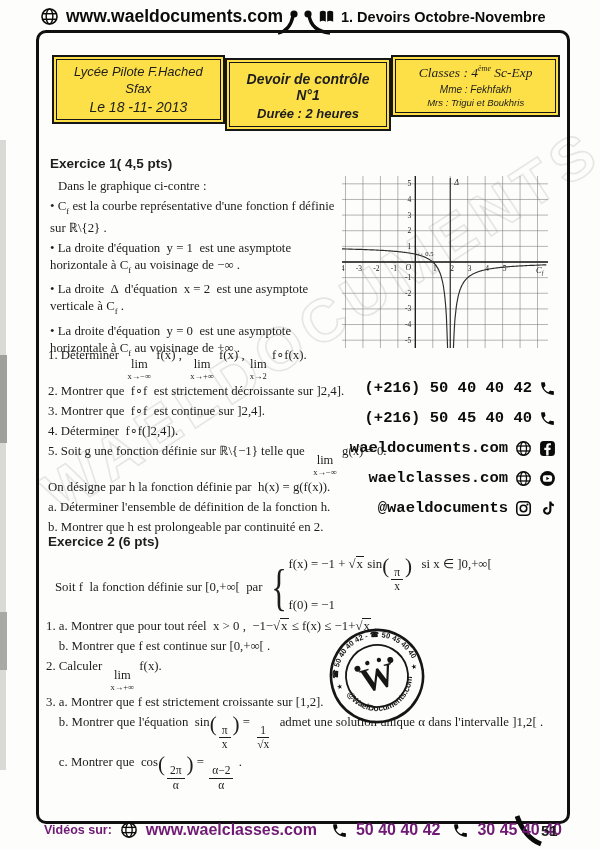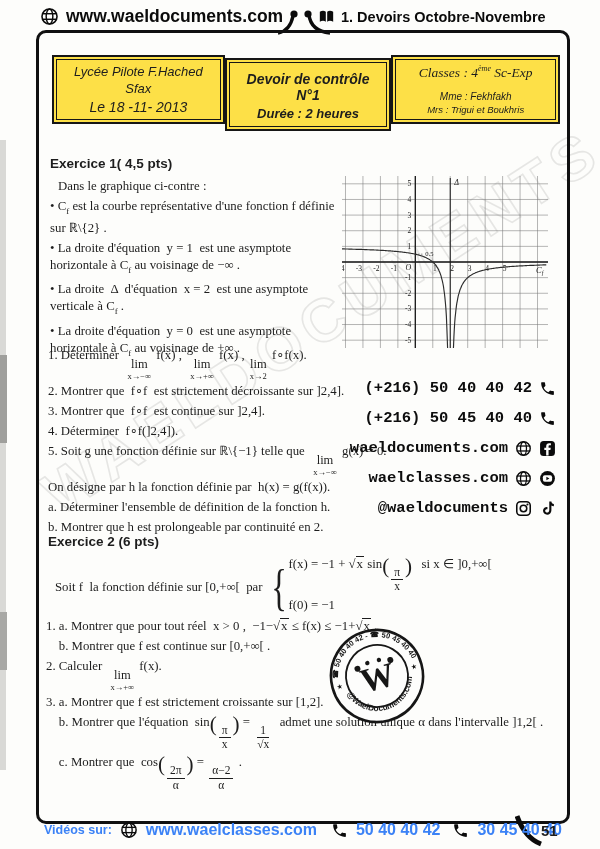--- a/index.html
+++ b/index.html
@@ -18,21 +18,21 @@
   .header-row{position:absolute;left:52px;top:55px;width:508px;display:flex;justify-content:space-between;align-items:flex-start;}
   .hbox{border:2px solid #161616;padding:2px;background:#fde047;}
   .hbox-inner{border:1.2px solid #161616;padding:4px 7px;text-align:center;}
   .school .l1{font:italic 13px "Liberation Sans",sans-serif;}
   .school .l2{font:italic 13px "Liberation Sans",sans-serif;margin-top:2px;}
   .school .l3{font:italic 14px "Liberation Sans",sans-serif;margin-top:3px;}
   .exam{margin-top:3px;}
   .exam .l1{font:italic bold 14px "Liberation Sans",sans-serif;}
   .exam .l2{font:italic bold 13px "Liberation Sans",sans-serif;margin-top:3px;}
   .klass .l1{font:italic 13.5px "Liberation Serif",serif;}
-  .klass .l2{font:italic 10px "Liberation Sans",sans-serif;margin-top:10px;}
+  .klass .l2{font:italic 10px "Liberation Sans",sans-serif;margin-top:3px;}
   .klass .l3{font:italic 9.5px "Liberation Sans",sans-serif;margin-top:2px;}
   
   .ex-title{position:absolute;font:bold 13.5px "Liberation Sans",sans-serif;}
   .intro{position:absolute;font-size:12.8px;}
   .textcol{position:absolute;}
   .mline{font-size:12.8px;line-height:17px;margin-bottom:3px;white-space:pre-wrap;}
   .mline sub{font-size:9px;}
   .lim{display:inline-flex;flex-direction:column;align-items:center;vertical-align:-9px;line-height:1;margin:0 2px;}
   .lim .l1{font-size:12.5px;}
   .lim .l2{font-size:8.5px;margin-top:1px;}
@@ -44,21 +44,21 @@
   .sqrt .rad{border-top:1.2px solid #1d1d1d;padding:0 1px;}
   .defrow{position:absolute;display:flex;align-items:center;}
   .defrow .pre{font-size:12.8px;margin-right:4px;white-space:pre;}
   .brace{font-size:50px;font-weight:normal;line-height:0.9;transform:scaleX(0.65);margin-right:-2px;}
   .cases .mline{margin-bottom:4px;}
   
   .contact-row{position:absolute;right:44px;display:flex;align-items:center;justify-content:flex-end;gap:7px;
     font-family:Liberation Mono, monospace;font-weight:bold;font-size:15.5px;color:#0d0d0d;}
   
   .footer{position:absolute;left:44px;top:821px;display:flex;align-items:center;gap:8px;
-    font-family:"Liberation Sans",sans-serif;font-weight:bold;color:#3b82f6;}
+    font-family:"Liberation Sans",sans-serif;font-weight:bold;color:#701a75;}
   .footer .prefix{font-size:12.5px;}
   .footer .site{font-size:16px;}
   .footer .num{font-size:16px;}
   .page-num{position:absolute;left:541px;top:822px;font:bold 15px "Liberation Sans",sans-serif;}
   .footer-swoosh{position:absolute;left:515px;top:814px;}
   
   .watermark{position:absolute;left:30px;top:470px;width:760px;transform:rotate(-33deg);transform-origin:0 0;
     font:bold 60px "Liberation Sans",sans-serif;letter-spacing:7px;color:rgba(255,255,255,0.05);
     -webkit-text-stroke:1.6px #e6e6e4;pointer-events:none;z-index:1;}
   .scan-strip{position:absolute;left:0;top:140px;width:6px;height:630px;background:#d9d9d6;z-index:3;}

